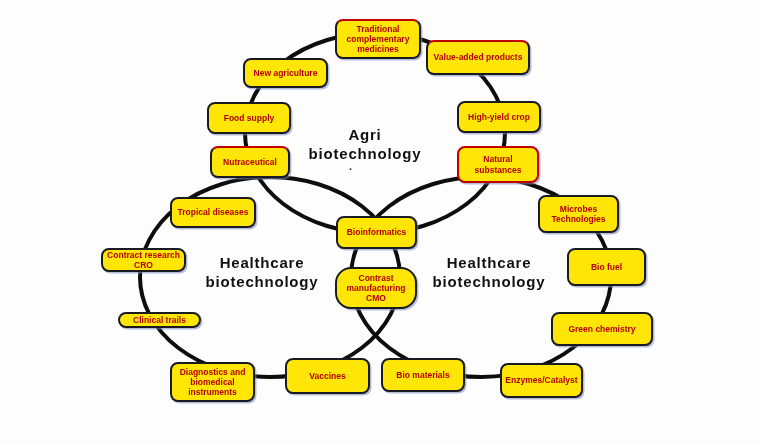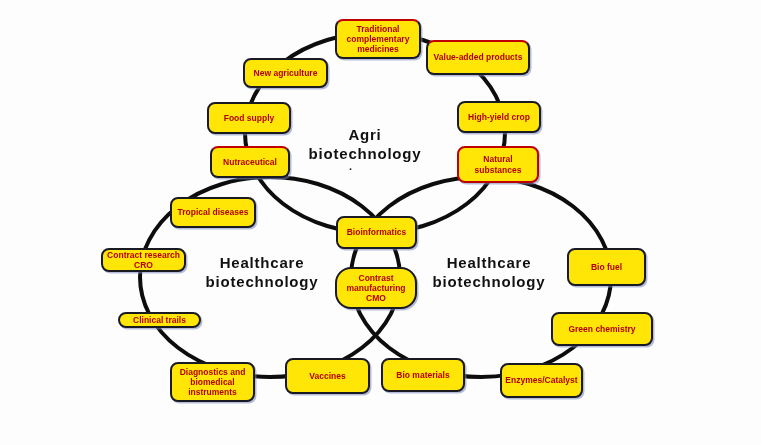--- a/index.html
+++ b/index.html
@@ -108,20 +108,21 @@
   <div class="node" style="left:457px; top:101px; width:84px; height:32px;">High-yield crop</div>
   <div class="node accent-top" style="left:210px; top:146px; width:80px; height:32px;">Nutraceutical</div>
   <div class="node accent-full" style="left:457px; top:146px; width:82px; height:37px;">Natural substances</div>
 
   <div class="node" style="left:129px; top:197px; width:86px; height:31px;margin-left:41px;">Tropical diseases</div>
   <div class="node" style="left:101px; top:248px; width:85px; height:24px;">Contract research CRO</div>
   <div class="node" style="left:118px; top:312px; width:83px; height:16px;">Clinical trails</div>
   <div class="node" style="left:170px; top:362px; width:85px; height:40px;">Diagnostics and biomedical instruments</div>
   <div class="node" style="left:285px; top:358px; width:85px; height:36px;">Vaccines</div>
 
+  <div class="node" style="left:538px; top:195px; width:81px; height:38px;">Microbes Technologies</div>
   <div class="node" style="left:567px; top:248px; width:79px; height:38px;">Bio fuel</div>
   <div class="node" style="left:551px; top:312px; width:102px; height:34px;">Green chemistry</div>
   <div class="node" style="left:500px; top:363px; width:83px; height:35px;">Enzymes/Catalyst</div>
   <div class="node" style="left:381px; top:358px; width:84px; height:34px;">Bio materials</div>
 
   <div class="node" style="left:336px; top:216px; width:81px; height:33px;">Bioinformatics</div>
   <div class="node" style="left:335px; top:267px; width:82px; height:42px;border-radius:16px;">Contrast manufacturing CMO</div>
 
 </div>
 

